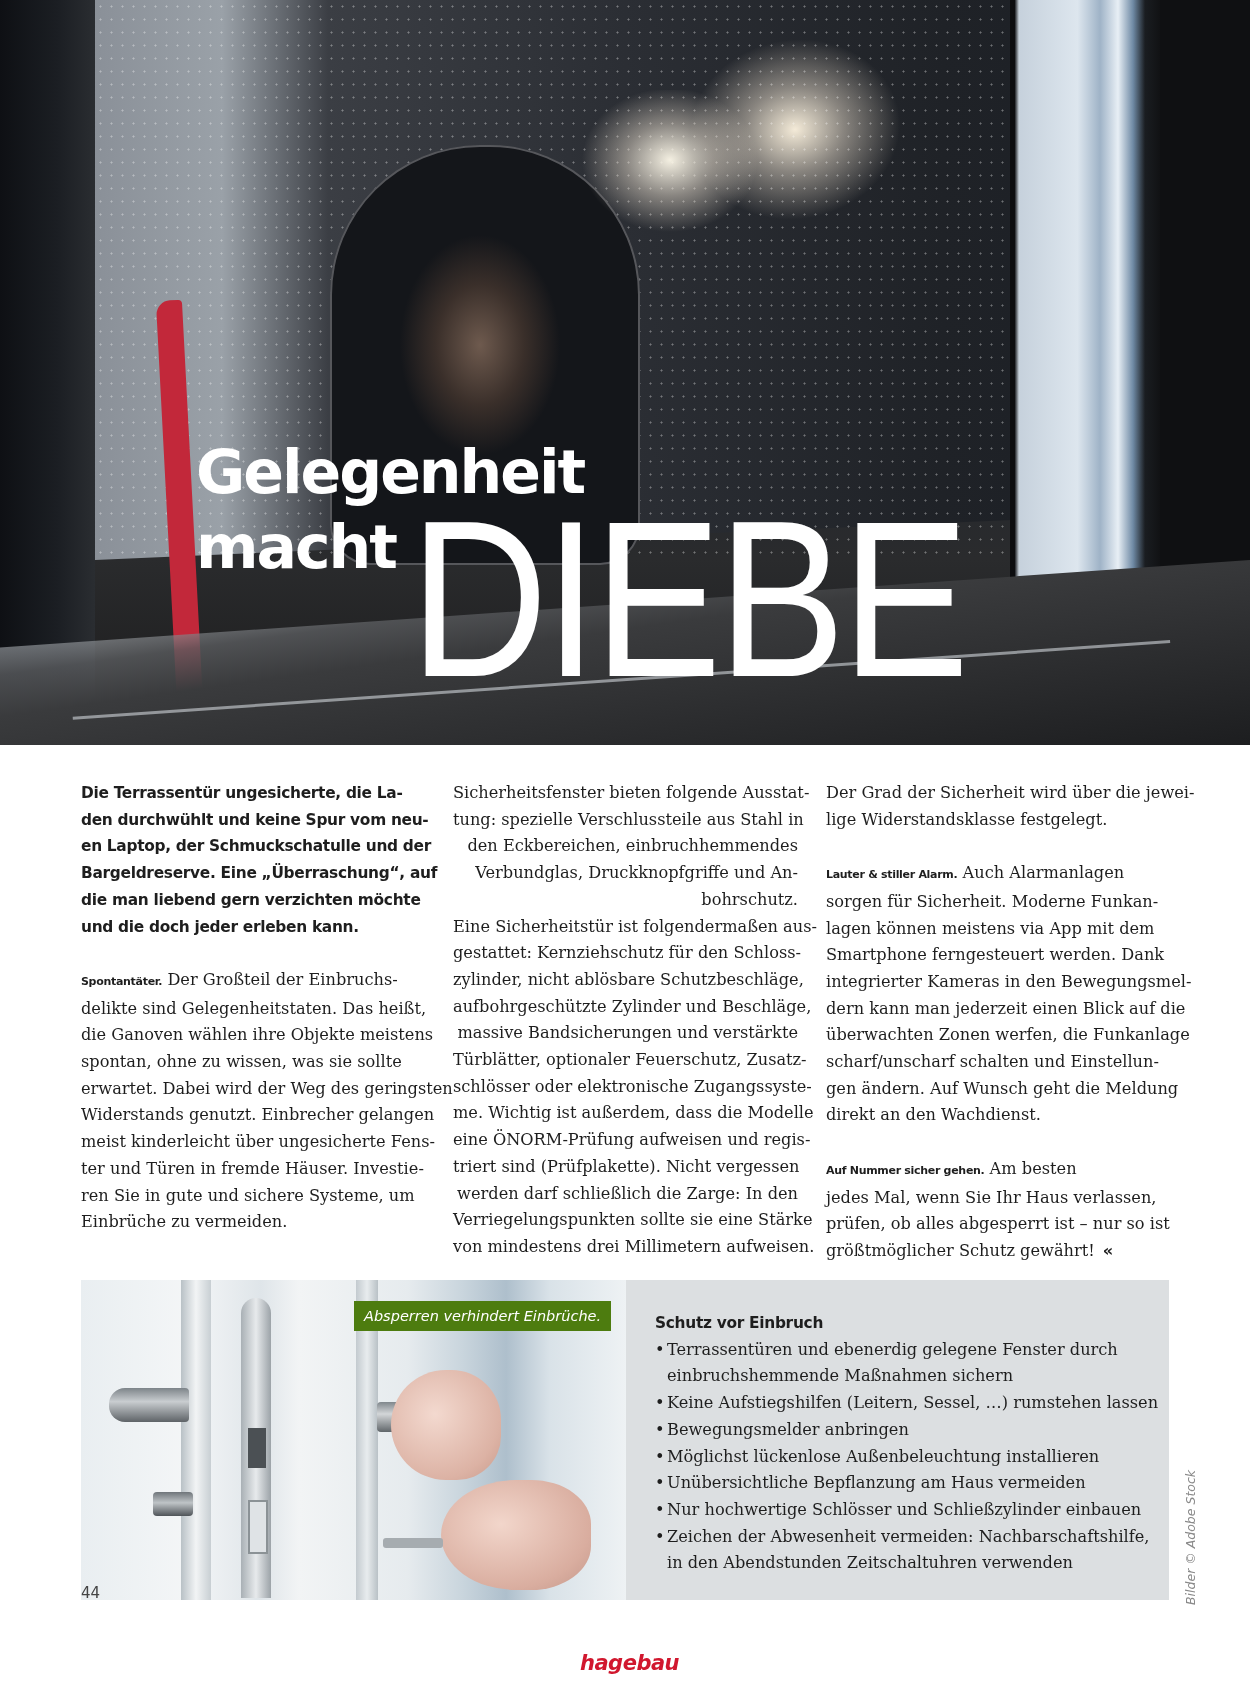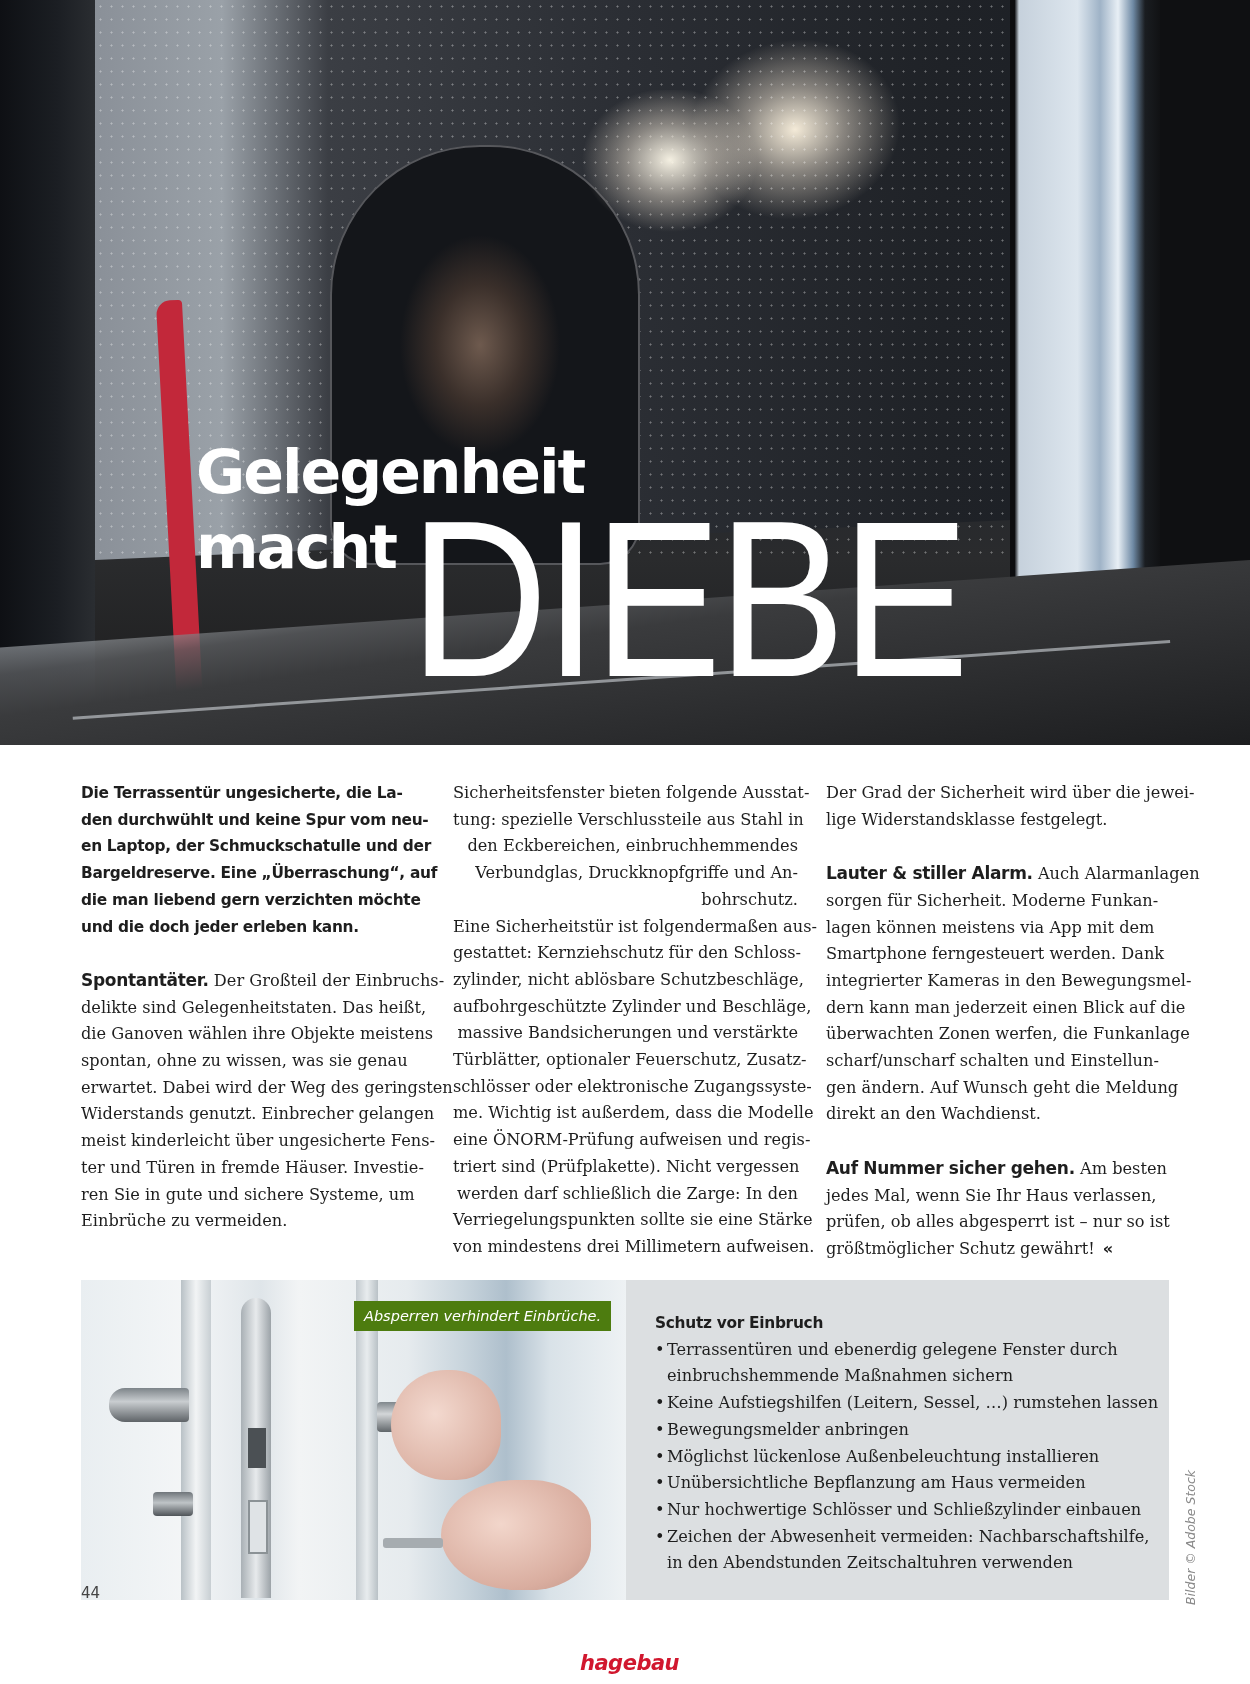--- a/index.html
+++ b/index.html
@@ -36,21 +36,21 @@
         font-size:60px;line-height:64px;color:#ffffff;letter-spacing:-2px;}
   .title-b{position:absolute;left:196px;top:515px;font-family:"DejaVu Sans",sans-serif;font-weight:bold;
         font-size:60px;line-height:64px;color:#ffffff;letter-spacing:-2px;}
   .title-c{position:absolute;left:410px;top:488px;font-family:"Liberation Sans",sans-serif;font-weight:normal;
         font-size:222px;line-height:222px;color:#ffffff;letter-spacing:-4px;transform:scaleX(0.86);transform-origin:0 0;}
 
   
   .col{position:absolute;top:780px;width:345px;font-size:16.2px;line-height:26.7px;}
   .col p{margin:0 0 26.7px 0;}
   .col .lead{font-family:"DejaVu Sans",sans-serif;font-weight:bold;font-size:15.4px;letter-spacing:-0.3px;}
-  .col b{font-family:"DejaVu Sans",sans-serif;font-weight:bold;font-size:17px;letter-spacing:-0.3px;text-align:right;}
+  .col b{font-family:"DejaVu Sans",sans-serif;font-weight:bold;font-size:11px;letter-spacing:-0.3px;text-align:right;}
   .col1{left:81px;}
   .col2{left:453px;text-align:right;}
   .col3{left:826px;}
   .col .line{display:block;white-space:nowrap;}
   .endmark{font-family:"DejaVu Sans",sans-serif;font-weight:bold;margin-left:8px;}
 
   
   .box{position:absolute;left:81px;top:1280px;width:1088px;height:320px;background:#dcdfe1;}
   .photo{position:absolute;left:81px;top:1280px;width:545px;height:320px;overflow:hidden;
         background:linear-gradient(90deg,#e9eef1 0%,#f4f6f7 20%,#dfe5e9 33%,#f2f4f5 40%,#e6ebee 60%,#c9d5dd 70%,#aebfcc 78%,#d9e2e8 86%,#eef2f4 100%);}
@@ -112,21 +112,21 @@
     <span class="line">den durchwühlt und keine Spur vom neu-</span>
     <span class="line">en Laptop, der Schmuckschatulle und der</span>
     <span class="line">Bargeldreserve. Eine „Überraschung“, auf</span>
     <span class="line">die man liebend gern verzichten möchte</span>
     <span class="line">und die doch jeder erleben kann.</span>
   </p>
   <p>
     <span class="line"><b>Spontantäter.</b><span> Der Großteil der Einbruchs-</span></span>
     <span class="line">delikte sind Gelegenheitstaten. Das heißt,</span>
     <span class="line">die Ganoven wählen ihre Objekte meistens</span>
-    <span class="line">spontan, ohne zu wissen, was sie genau</span>
+    <span class="line">spontan, ohne zu wissen, was sie sollte</span>
     <span class="line">erwartet. Dabei wird der Weg des geringsten</span>
     <span class="line">Widerstands genutzt. Einbrecher gelangen</span>
     <span class="line">meist kinderleicht über ungesicherte Fens-</span>
     <span class="line">ter und Türen in fremde Häuser. Investie-</span>
     <span class="line">ren Sie in gute und sichere Systeme, um</span>
     <span class="line">Einbrüche zu vermeiden.</span>
   </p>
 </div>
 
 <div class="col col2">

